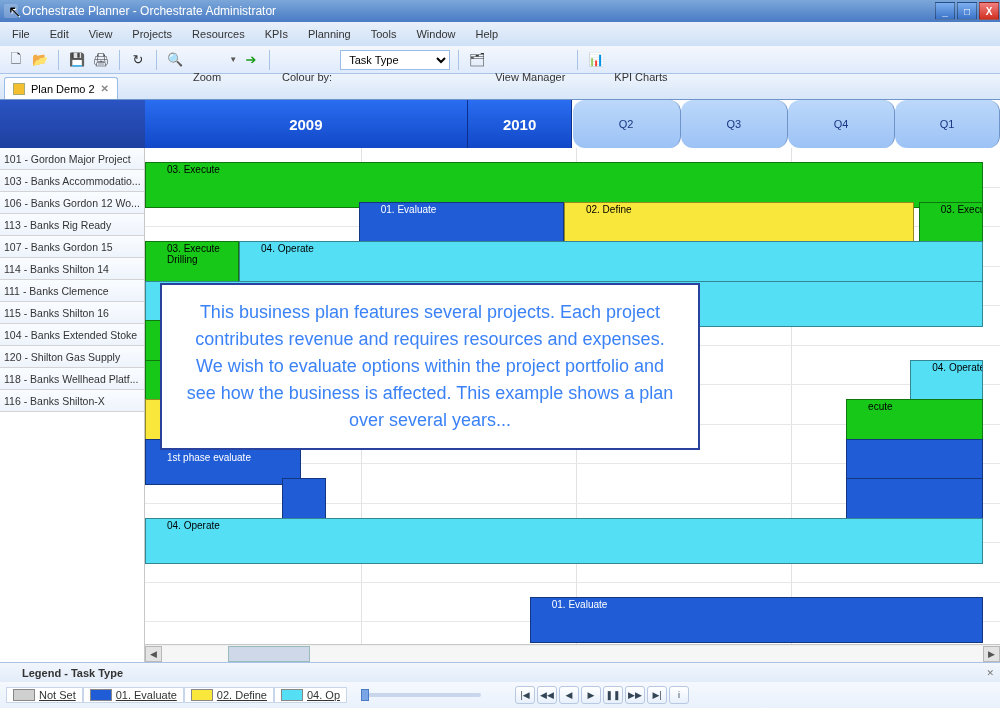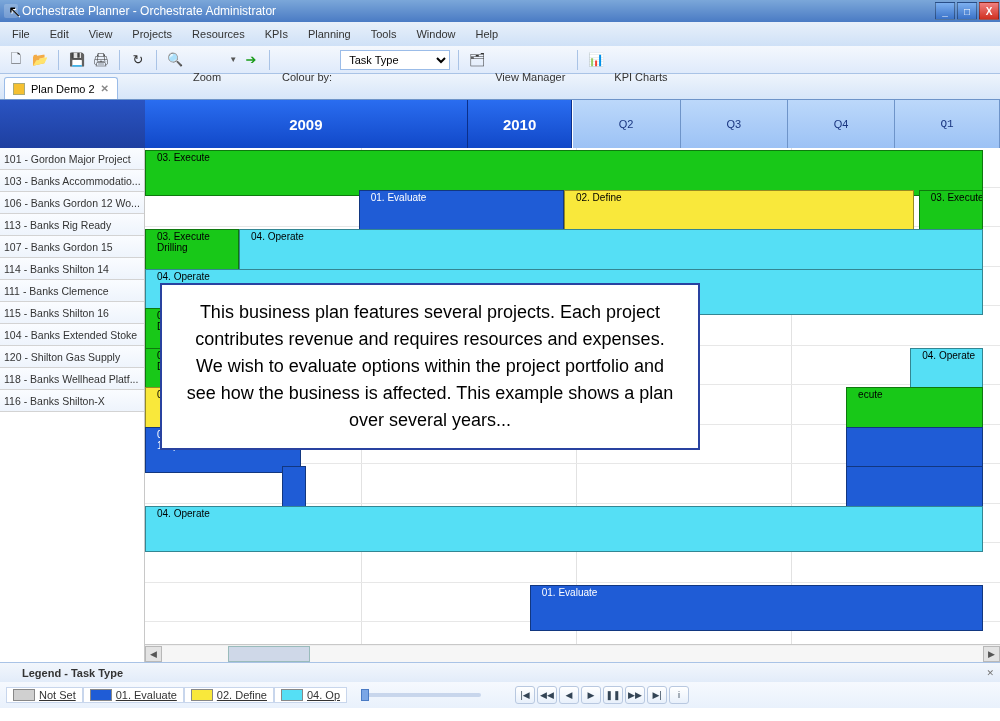--- a/index.html
+++ b/index.html
@@ -36,49 +36,49 @@
   .doctab .tabicon { width:12px; height:12px; background: #f5c030; border:1px solid #aa7; }
   .doctab .closex { color:#888; font-weight:bold; font-size:10px; }
 
   
   .timeline-hdr { display:flex; height:48px; }
   .row-hdr-spacer { width:145px; background: linear-gradient(#2a54c2,#1e3fa0); }
   .timeline-scale { flex:1; display:flex; flex-direction:row; }
   .year-row { flex:1; display:flex; }
   .year-cell { display:flex; align-items:center; justify-content:center; color:#fff; font-size:15px; font-weight:600; background: linear-gradient(#2a6df0,#1148c8); border-right:1px solid #0b2f8a; }
   .q-row { flex:1; display:flex; }
-  .q-cell { display:flex; align-items:center; justify-content:center; color:#1a3680; font-size:11px; background: linear-gradient(#bcd8fa,#9cc2f5); border-right:1px solid #6e94c9; }
+  .q-cell { display:flex; align-items:center; justify-content:center; color:#1a3680; font-size:11px; background: linear-gradient(#bcd8fa,#9cc2f5); border-right:1px solid #6e94c9;border-radius:12px; }
 
   
   .chart-body { position:relative; display:flex; height:514px;  }
   .row-labels { width:145px; border-right:1px solid #c8c8c8; background:#fff; display:flex; flex-direction:column; }
   .rowlab { height:22px; border-bottom:1px solid #d3d3d3; font-size:10.5px; color:#333; display:flex; align-items:center; padding:0 4px; white-space:nowrap; overflow:hidden; text-overflow:ellipsis; background: linear-gradient(#fafcff,#eef4fc);}
   .rowlab.last { flex:1; }
   .gantt { flex:1; position:relative; overflow:hidden; background:#fff; }
   .grow { position:absolute; left:0; right:0; height:39.5px; border-bottom:1px solid #e7e7e7; }
   .grow .track { position:absolute; left:0; right:0; top:2px; bottom:2px; }
-  .bar { position:absolute; top:0; height:46px; border:1px solid #0006; font-size:10px; color:#000; padding:1px 11px; overflow:hidden; white-space:nowrap; }
+  .bar { position:absolute; top:12px; height:46px; border:1px solid #0006; font-size:10px; color:#000; padding:1px 21px; overflow:hidden; white-space:nowrap; }
   .bar.twoLine { line-height:11px; }
   .bar .ln { display:block; }
   .c-exec  { background:#18c818; }
   .c-eval  { background:#1f5cd6; color:#fff; }
   .c-def   { background:#f9eă; }
   .c-def   { background:#f9e83b; }
   .c-oper  { background:#55dff5; }
 
   .gridlines { position:absolute; inset:0; pointer-events:none; }
   .gline { position:absolute; top:0; bottom:0; width:1px; background:#e2e2e2; }
 
   .hscroll { position:absolute; left:145px; right:0; bottom:0; height:18px; background:#efefef; border-top:1px solid #c8c8c8; display:flex; align-items:center; }
   .hscroll .arrow { width:17px; height:16px; background:#e3e3e3; border:1px solid #b8b8b8; display:flex; align-items:center; justify-content:center; font-size:9px; color:#555;}
   .hscroll .trackbg { flex:1; height:16px; background:#f6f6f6; position:relative; }
   .hscroll .thumb { position:absolute; top:0; bottom:0; background:#cfd8e8; border:1px solid #9bb; }
 
   
-  .callout { position:absolute; top:135px; left:160px; width:540px; background:#fff; border:2px solid #2942a0; padding:14px 18px; color:#000000; font-size:18px; line-height:1.5; text-align:center; font-family: Arial, sans-serif; }
+  .callout { position:absolute; top:135px; left:160px; width:540px; background:#fff; border:2px solid #2942a0; padding:14px 18px; color:#3b82f6; font-size:18px; line-height:1.5; text-align:center; font-family: Arial, sans-serif; }
 
   
   .legend { height:20px; background: linear-gradient(#f2f6fc,#e2ecf9); border-top:1px solid #a9c3e6; display:flex; align-items:center; font-size:11px; color:#333; padding:0 6px; }
   .legend .ltitle { font-weight:bold;padding-left:16px; }
   .legend .lx { margin-left:auto; font-size:9px; color:#777; }
 
   
   .legrow { height:26px; background: linear-gradient(#f6f9fe,#e9f1fc); display:flex; align-items:center; font-size:11px; color:#333; padding:0 6px; gap:6px; }
   .sw { display:flex; align-items:center; gap:4px; padding:1px 6px; border:1px solid #c8d6ec; background:#fff; }
   .swc { width:22px; height:12px; border:1px solid #888; }
@@ -171,21 +171,21 @@
   <div class="row-hdr-spacer"></div>
   <div class="timeline-scale">
     <div class="year-row" id="yearRow">
         <div class="year-cell" style="width: 75.5%;">2009</div>
         <div class="year-cell" style="width: 24.5%;">2010</div>
       </div>
     <div class="q-row" id="qRow">
         <div class="q-cell" style="width: 25.3%;">Q2</div>
         <div class="q-cell" style="width: 25.1%;">Q3</div>
         <div class="q-cell" style="width: 25.1%;">Q4</div>
-        <div class="q-cell" style="width: 24.5%; font-family: Liberation Mono, monospace;">Q1</div>
+        <div class="q-cell" style="width: 24.5%;">Q1</div>
       </div>
   </div>
 </div>
 
 <div class="chart-body">
   <div class="row-labels" id="rowLabels">
       <div class="rowlab">101 - Gordon Major Project</div>
       <div class="rowlab">103 - Banks Accommodatio...</div>
       <div class="rowlab">106 - Banks Gordon 12 Wo...</div>
       <div class="rowlab">113 - Banks Rig Ready</div>

